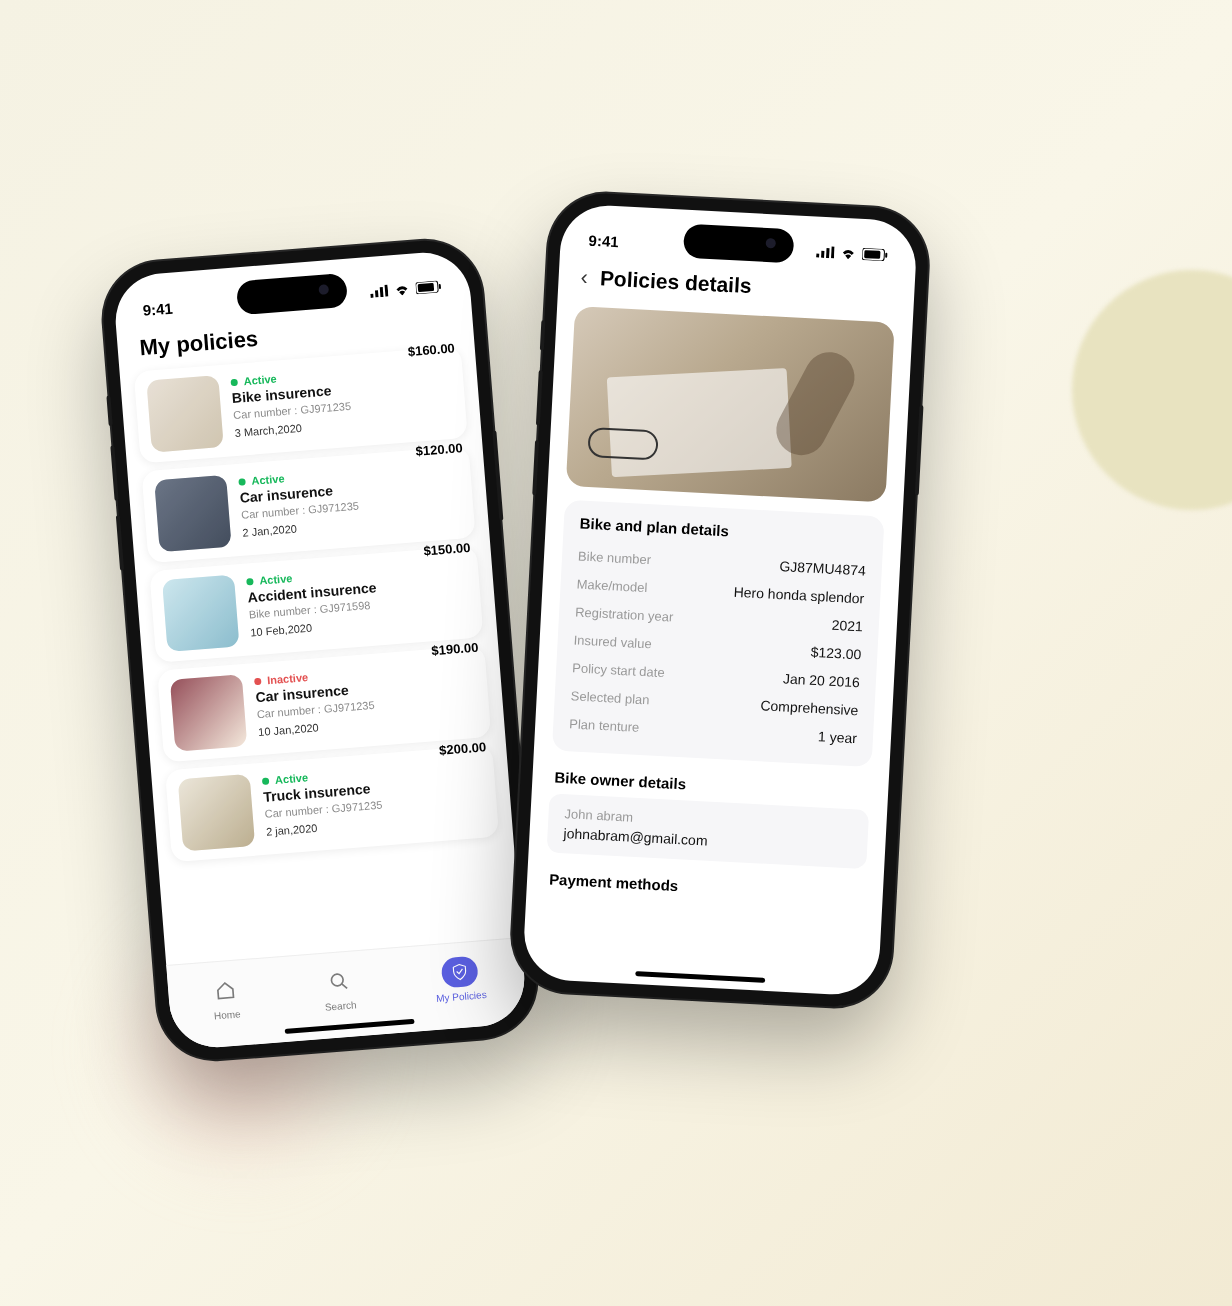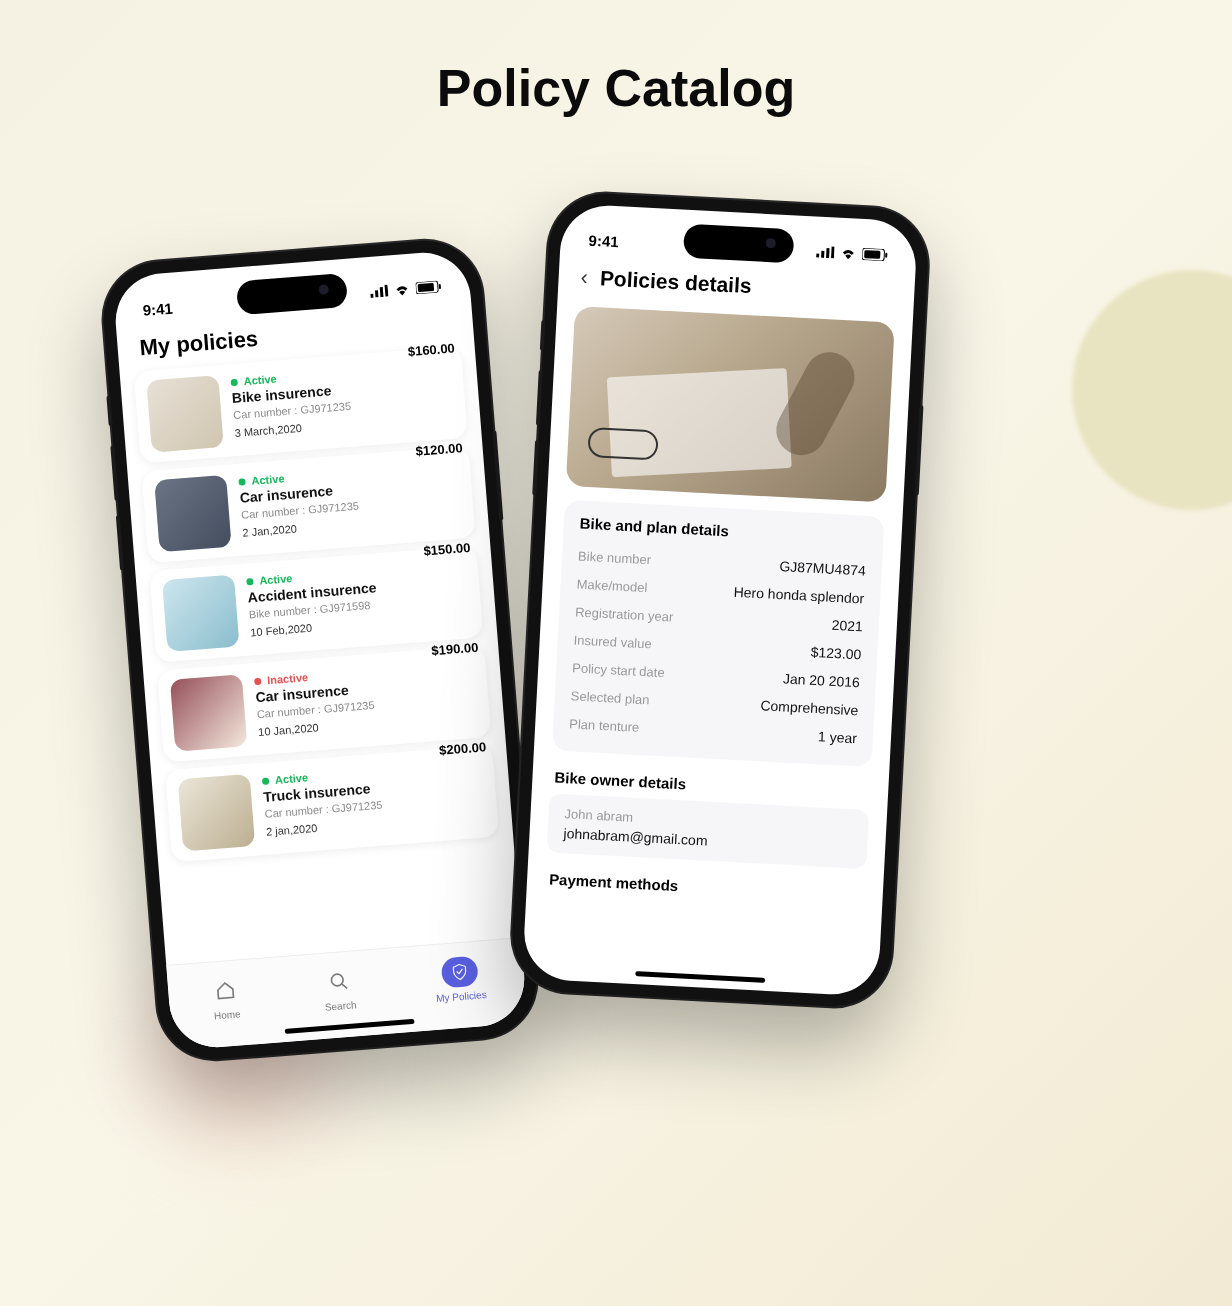--- a/index.html
+++ b/index.html
@@ -303,21 +303,20 @@
 .owner-name { font-size: 13px; color: #9a9a9a; margin-bottom: 4px; }
 .owner-email { font-size: 14px; color: #111; font-weight: 500; }
 </style>
 </head>
 <body>
 
 <div class="stage">
   <div class="blob-right"></div>
   <div class="blob-left"></div>
 
-  <h1 class="page-title">Policy Catalog</h1>
 
   <div class="phone phone-left">
     <div class="side-btn side-l1"></div>
       <div class="side-btn side-l2"></div>
       <div class="side-btn side-l3"></div>
       <div class="side-btn side-r1"></div>
     <div class="screen">
       <div class="island"></div>
 
       <div class="status-bar">

